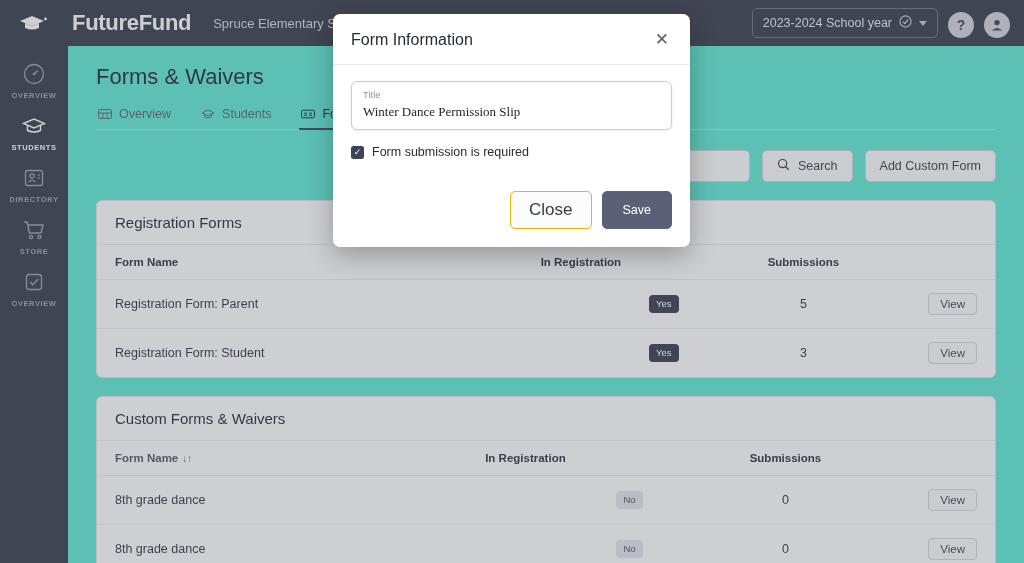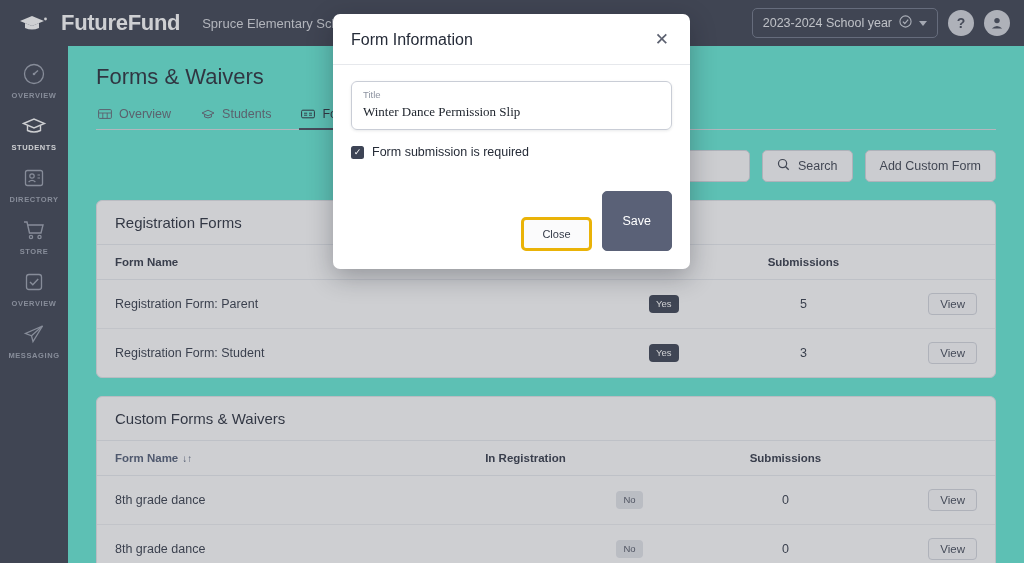--- a/index.html
+++ b/index.html
@@ -15,32 +15,32 @@
   #app { position: relative; width: 1024px; height: 563px; }
 
   
   .topbar {
     position: absolute; top: 0; left: 0; right: 0; height: 46px;
     background: #343a4a;
     display: flex; align-items: center;
     padding: 0 14px 0 18px;
     z-index: 2;
   }
-  .brand { display: flex; align-items: center; gap: 13px; }
+  .brand { display: flex; align-items: center; gap: 24px; }
   .brand-mark { width: 30px; height: 20px; position: relative; }
   .brand-text {
     color: #ffffff; font-size: 22px; font-weight: bold;
     letter-spacing: -0.3px;
   }
   .school-name {
     color: #d7d9df; font-size: 13px; margin-left: 22px;
     white-space: nowrap;
   }
   .topbar-right {
-    margin-left: auto; display: flex; align-items: center; gap: 10px;
+    margin-left: auto; display: flex; align-items: flex-end; gap: 10px;
   }
   .year-select {
     display: flex; align-items: center; gap: 7px;
     border: 1px solid #6b7285; border-radius: 5px;
     padding: 6px 10px; color: #e8eaee; font-size: 12.5px;
     background: transparent; cursor: pointer;
   }
   .caret { width: 0; height: 0; border-left: 4px solid transparent;
            border-right: 4px solid transparent; border-top: 5px solid #c3c7d1; }
   .round-icon {
@@ -178,24 +178,23 @@
     width: 13px; height: 13px; border-radius: 2.5px; background: #3d4455;
     display: flex; align-items: center; justify-content: center;
     color: #fff; font-size: 9px; cursor: pointer; flex: 0 0 auto;
   }
   .check-label { font-size: 12.5px; color: #262c38; }
   .modal-foot {
     display: flex; justify-content: flex-end; gap: 10px;
     padding: 24px 18px 18px;
   }
   .btn-close-modal {
-    border: 3px solid #eab308; border-radius: 5px; background: #fbfbfc;
-    color: #353b49; font-size: 11px; padding: 8px 18px; cursor: pointer;
+    border: 1px solid #eab308; border-radius: 5px; background: #fbfbfc;
+    color: #353b49; font-size: 17px; padding: 8px 18px; cursor: pointer;
     font-family: inherit;
-    margin-top: 26px;
   }
   .btn-save {
     border: 1px solid #5a6177; border-radius: 5px; background: #5a6177;
     color: #ffffff; font-size: 12.5px; padding: 8px 20px; cursor: pointer;
     font-family: inherit;
   }
 </style>
 </head>
 <body>
 
@@ -287,29 +286,20 @@
     <div class="nav-item">
       <span class="nav-icon">
         <svg viewBox="0 0 26 26" width="26" height="26" aria-hidden="true">
           <rect x="5.5" y="5.5" width="15" height="15" rx="2.5" fill="none" stroke="currentColor" stroke-width="1.3"></rect>
           <path d="M9 13 L11.8 15.8 L17.2 10" fill="none" stroke="currentColor" stroke-width="1.4"></path>
         </svg>
       </span>
       <span class="nav-label">OVERVIEW</span>
     </div>
 
-    <div class="nav-item">
-      <span class="nav-icon">
-        <svg viewBox="0 0 26 26" width="26" height="26" aria-hidden="true">
-          <path d="M21.5 5 L4.5 12.5 L10.5 14.8 L21.5 5 Z" fill="none" stroke="currentColor" stroke-width="1.3"></path>
-          <path d="M10.5 14.8 L12 20.5 L21.5 5" fill="none" stroke="currentColor" stroke-width="1.3"></path>
-        </svg>
-      </span>
-      <span class="nav-label">MESSAGING</span>
-    </div>
 
   </div>
 
   <div class="main">
 
     <div class="page-head">
       <h1 class="page-title">Forms &amp; Waivers</h1>
 
       <div class="tabs">
         <div class="tab">

